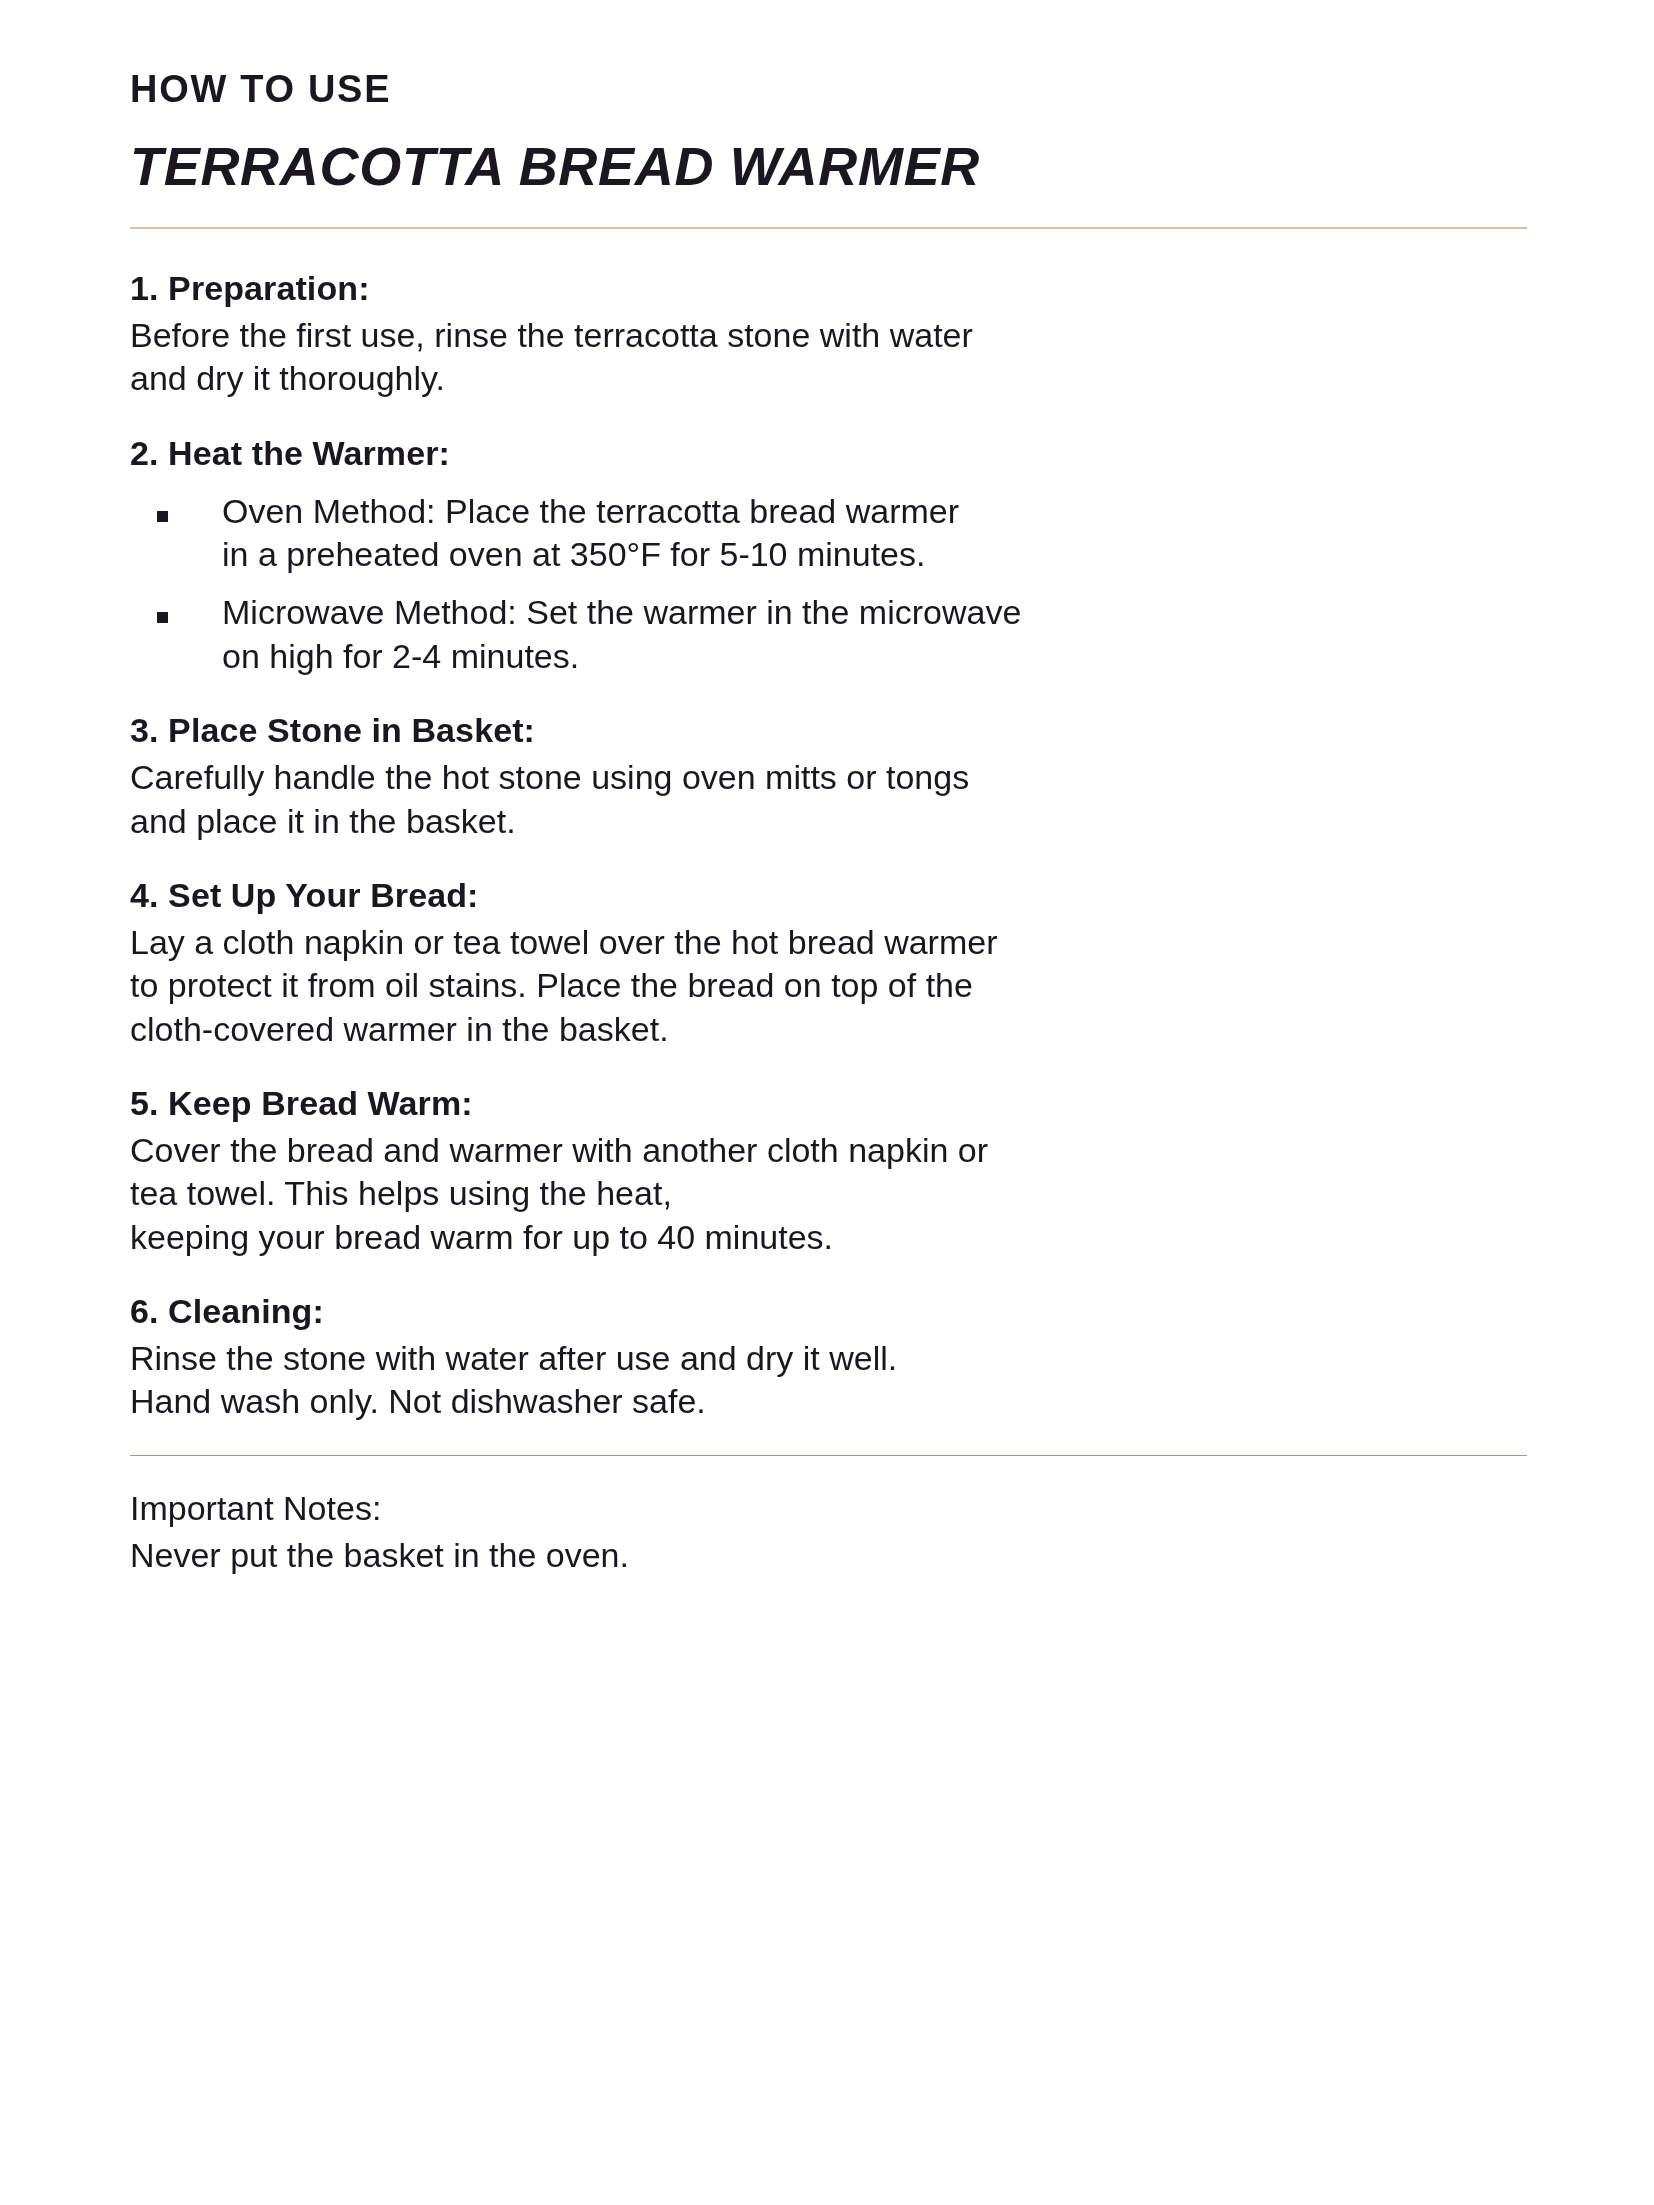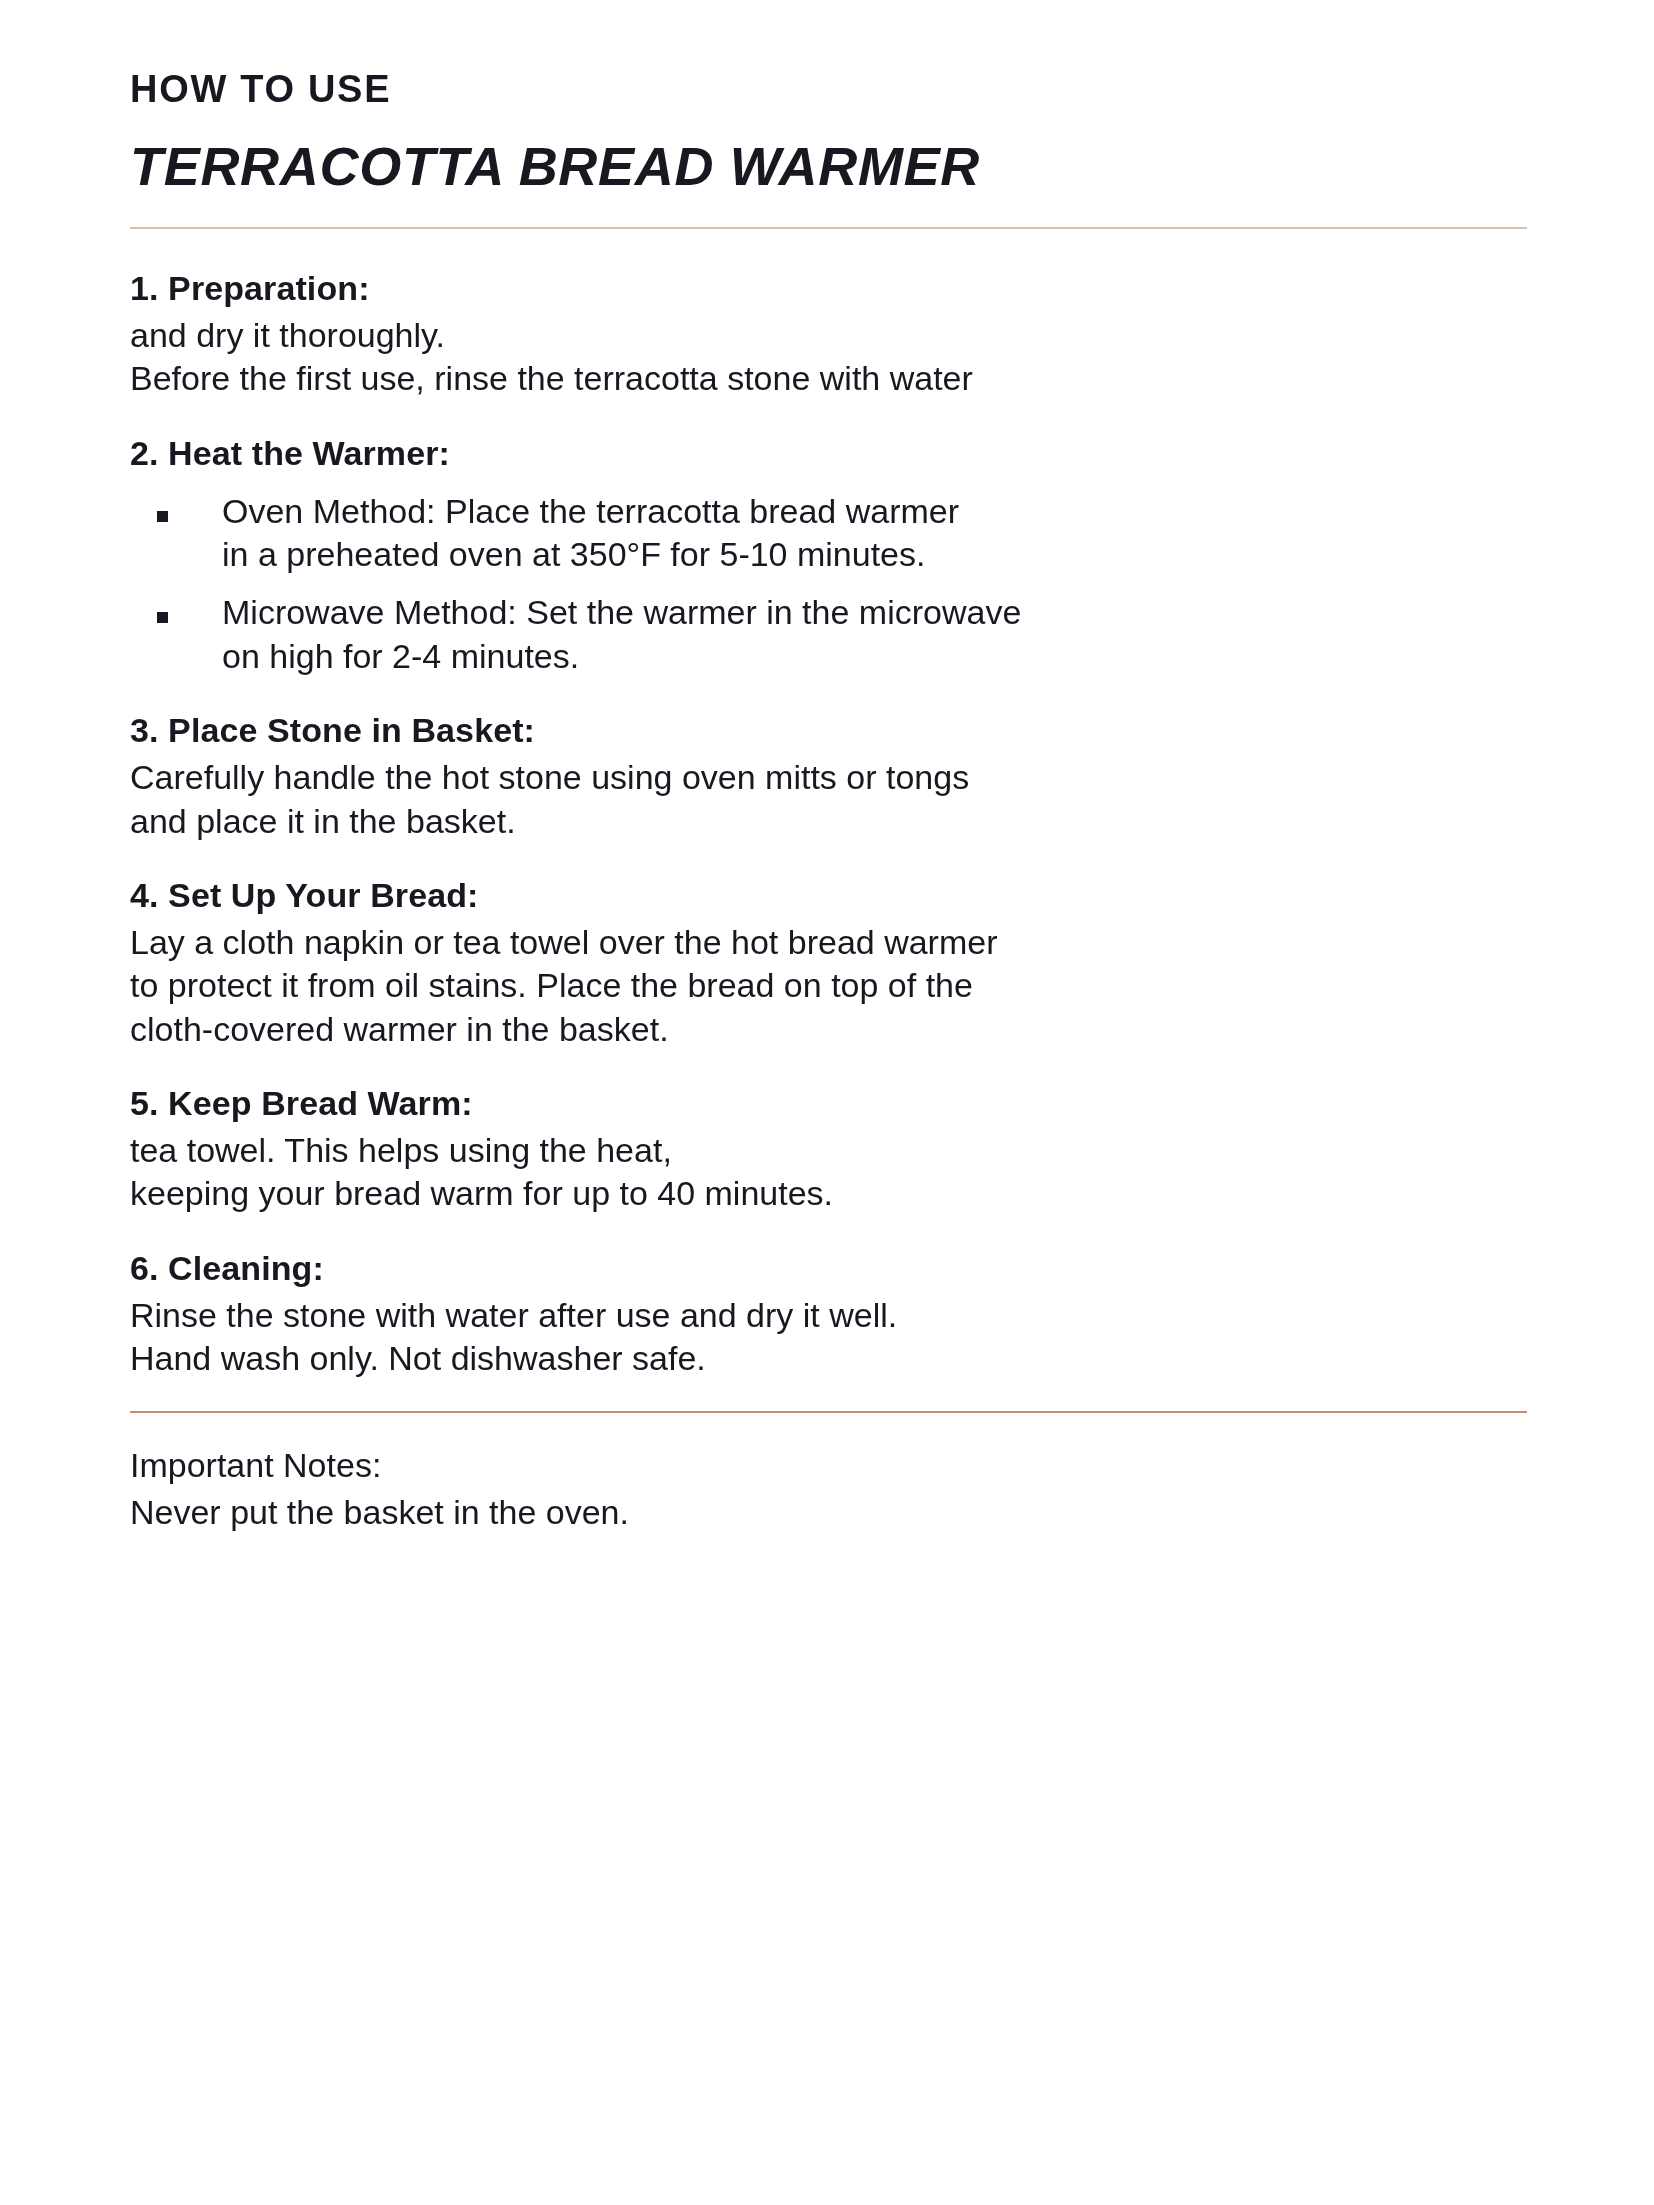--- a/index.html
+++ b/index.html
@@ -116,22 +116,22 @@
   <div>
     <div class="kicker">HOW TO USE</div>
     <h1 class="title">TERRACOTTA BREAD WARMER</h1>
   </div>
 
   <div class="rule-top"></div>
 
   <div class="section">
     <div class="sec-head">1. Preparation:</div>
     <div class="sec-body">
+      <span class="nowrap-line">Before the first use, rinse the terracotta stone with water</span>
       <span class="nowrap-line">and dry it thoroughly.</span>
-      <span class="nowrap-line">Before the first use, rinse the terracotta stone with water</span>
     </div>
   </div>
 
   <div class="section">
     <div class="sec-head">2. Heat the Warmer:</div>
     <ul class="bullets">
       <li>
         <span class="bullet-mark"></span>
         <span class="bullet-text">
           <span class="nowrap-line">Oven Method: Place the terracotta bread warmer</span>
@@ -161,20 +161,21 @@
     <div class="sec-body">
       <span class="nowrap-line">Lay a cloth napkin or tea towel over the hot bread warmer</span>
       <span class="nowrap-line">to protect it from oil stains. Place the bread on top of the</span>
       <span class="nowrap-line">cloth-covered warmer in the basket.</span>
     </div>
   </div>
 
   <div class="section">
     <div class="sec-head">5. Keep Bread Warm:</div>
     <div class="sec-body">
+      <span class="nowrap-line">Cover the bread and warmer with another cloth napkin or</span>
       <span class="nowrap-line">tea towel. This helps using the heat,</span>
       <span class="nowrap-line">keeping your bread warm for up to 40 minutes.</span>
     </div>
   </div>
 
   <div class="section">
     <div class="sec-head">6. Cleaning:</div>
     <div class="sec-body">
       <span class="nowrap-line">Rinse the stone with water after use and dry it well.</span>
       <span class="nowrap-line">Hand wash only. Not dishwasher safe.</span>

